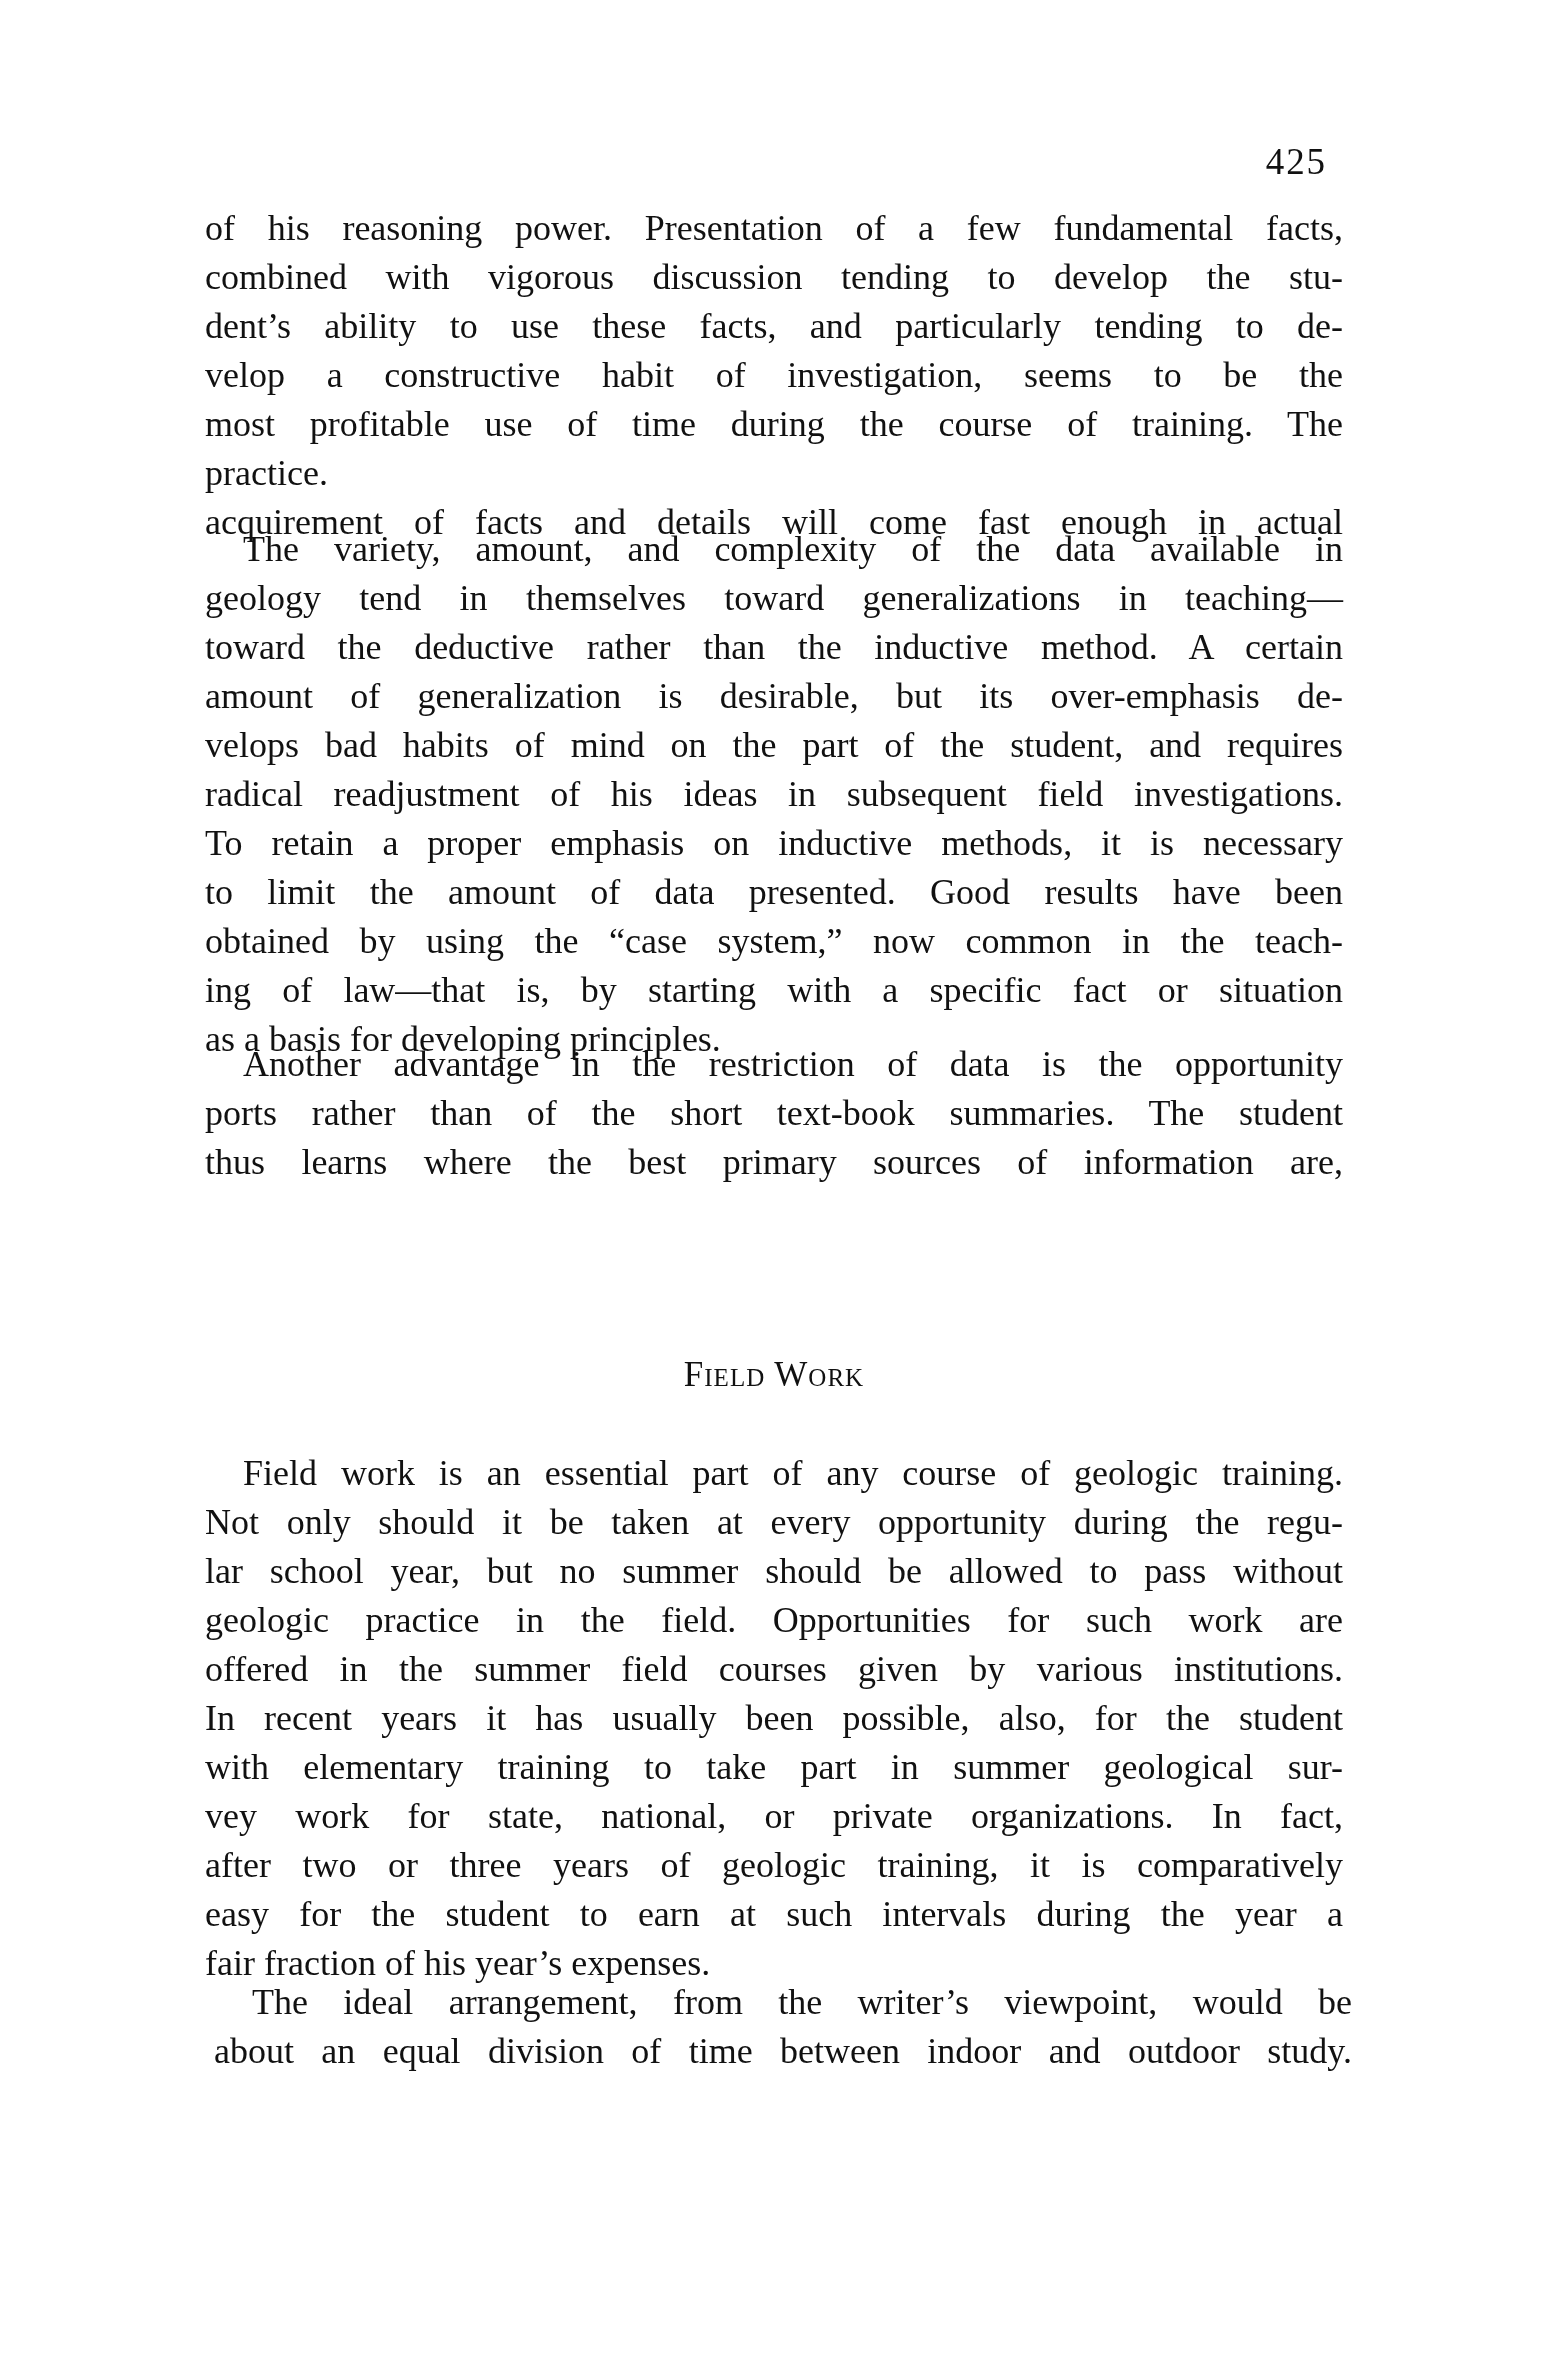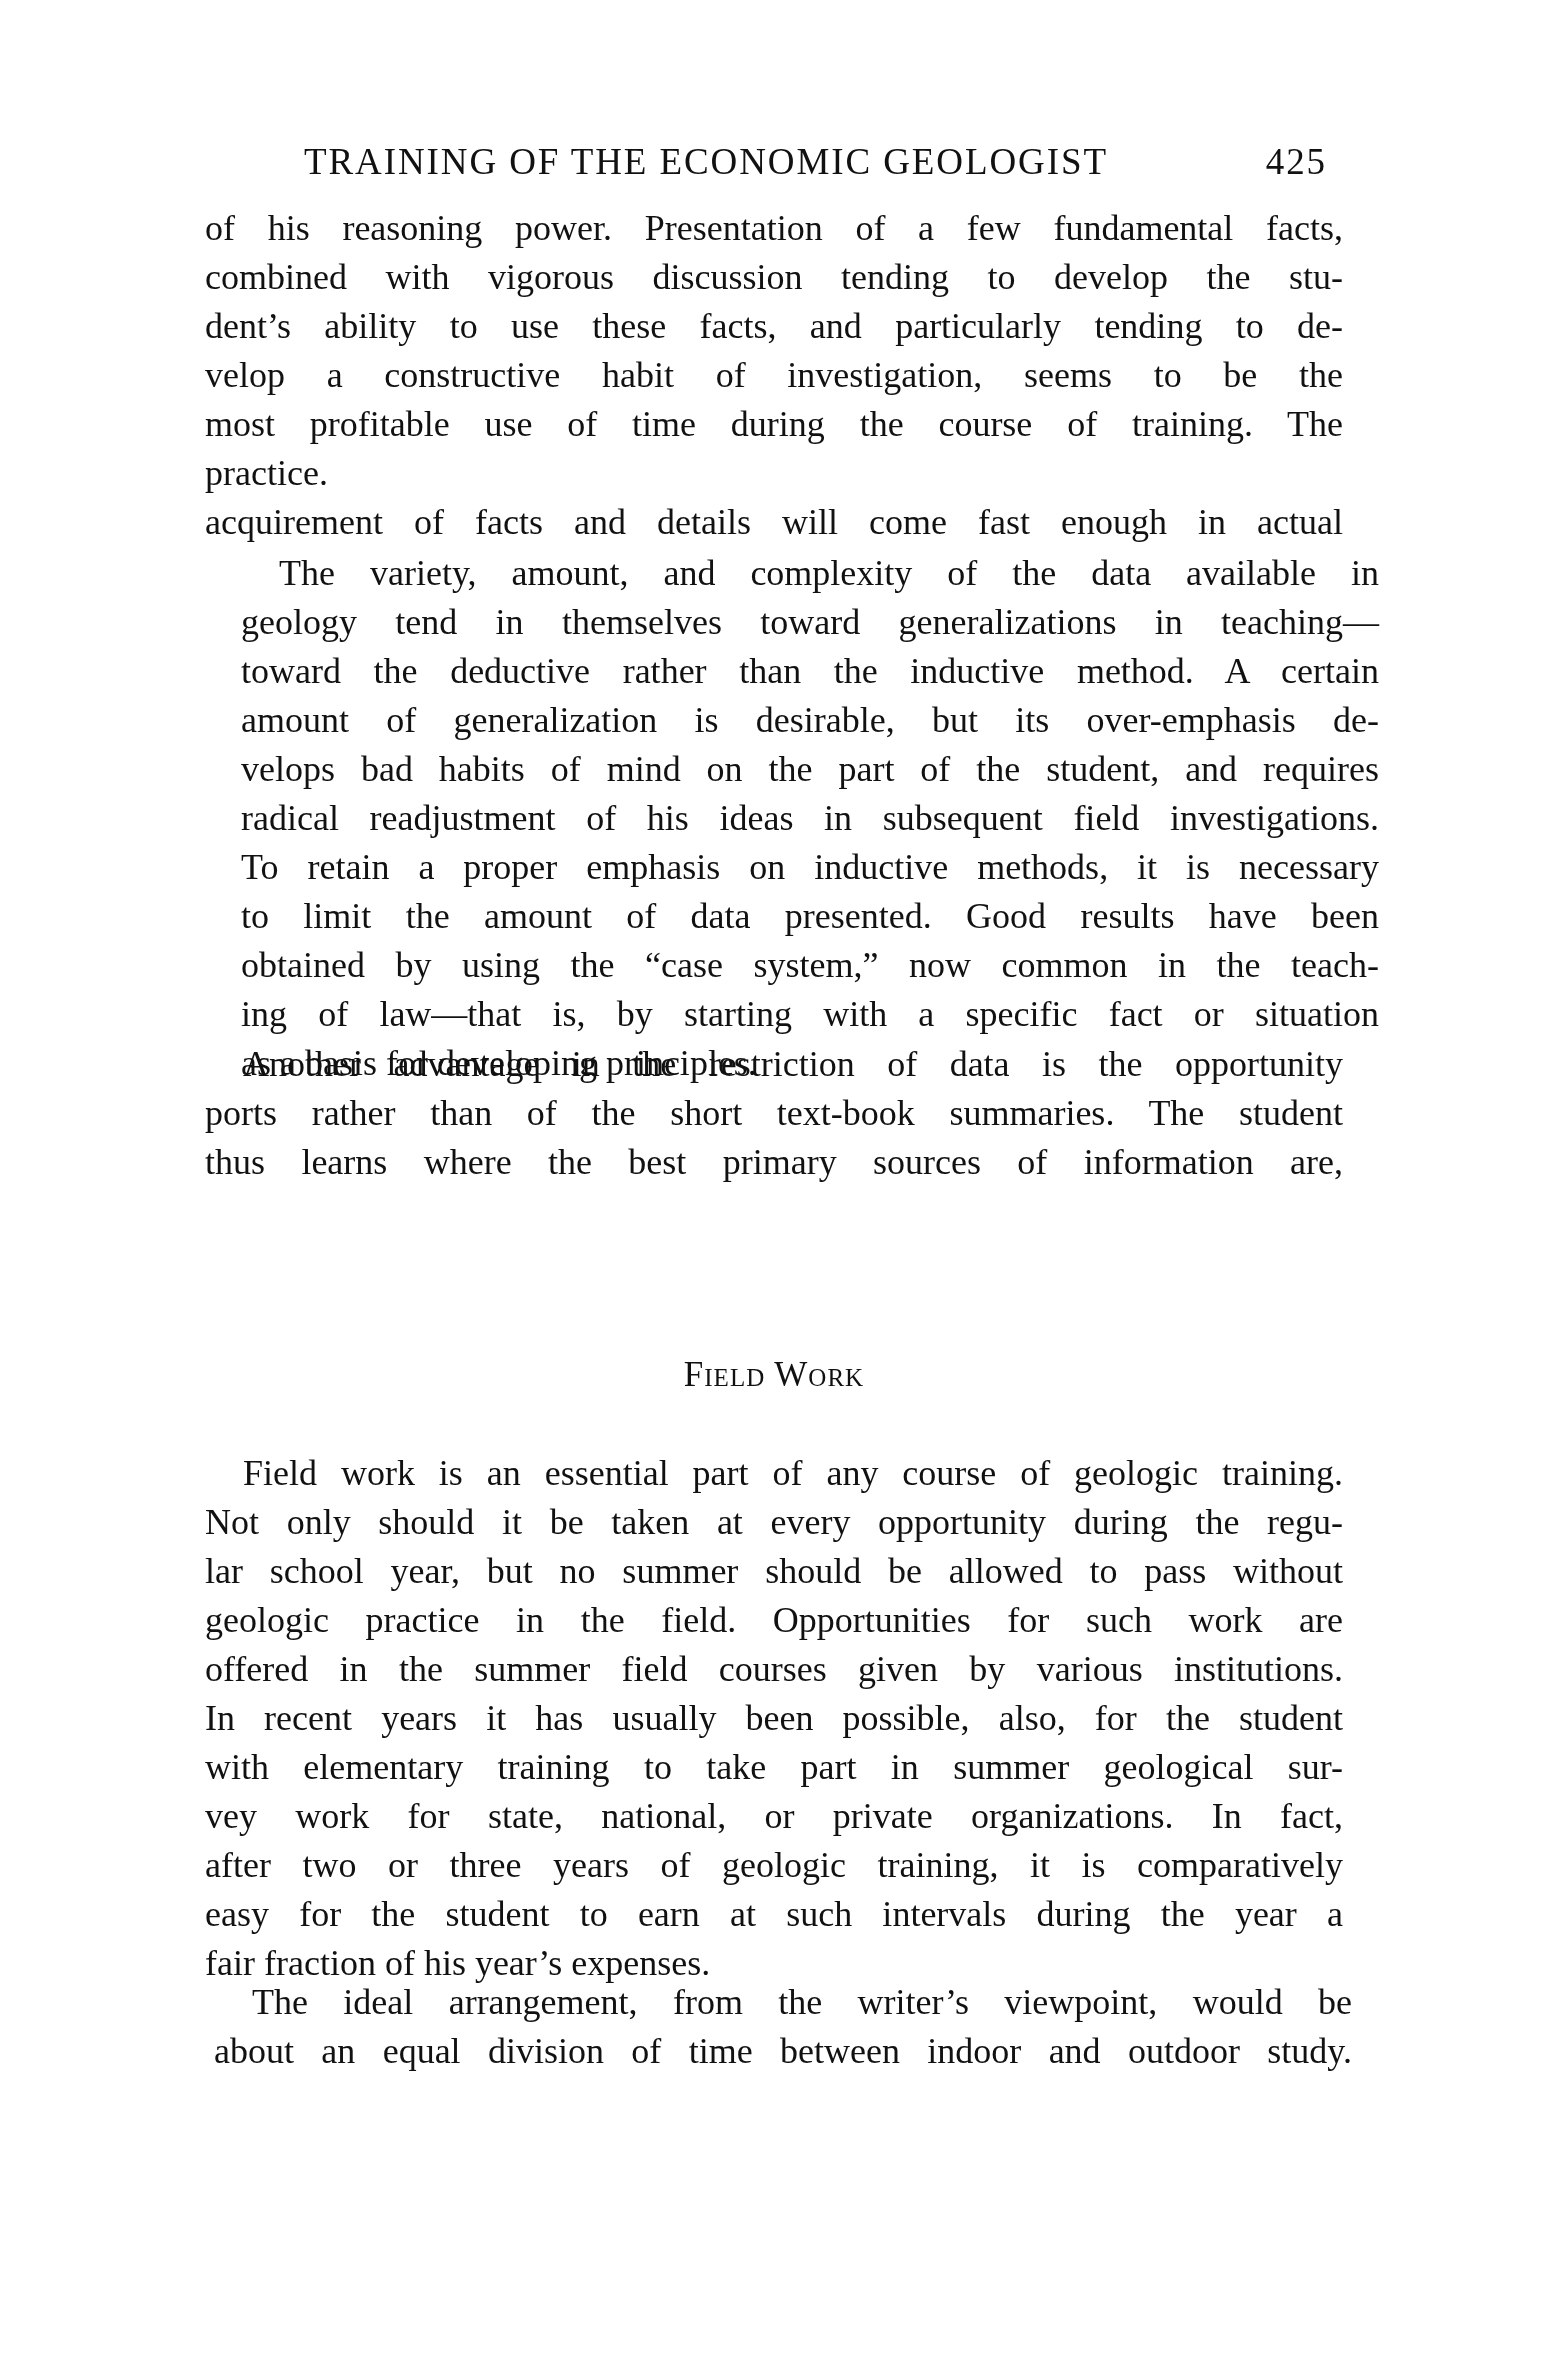--- a/index.html
+++ b/index.html
@@ -41,42 +41,41 @@
       height: 49px;
       line-height: 49px;
       text-align: justify;
       text-align-last: justify;
       white-space: nowrap;
       overflow: visible;
     }
     .line.last { text-align-last: left; }
     .line.indent { padding-left: 38px; }
     .p1 { top: 204px; }
-    .p2 { top: 549px; margin-left: 36px; }
+    .p2 { top: 525px; }
     .p3 { top: 1040px; }
     .heading {
       position: absolute;
       top: 1355px;
       left: 0;
       width: 1138px;
       text-align: center;
       font-size: 35px;
       font-variant: small-caps;
       letter-spacing: 1px;
     }
     .p4 { top: 1449px; }
     .p5 { top: 1978px; margin-left: 9px; }
   </style>
 </head>
 <body>
 
 <div class="page">
 
   <div class="running-head">
-    <span class="title">TRAINING OF THE ECONOMIC GEOLOGIST</span>
     <span class="folio">425</span>
   </div>
 
   <div class="body-text p1">
     <span class="line">of his reasoning power.  Presentation of a few fundamental facts,</span>
     <span class="line">combined with vigorous discussion tending to develop the stu-</span>
     <span class="line">dent’s ability to use these facts, and particularly tending to de-</span>
     <span class="line">velop a constructive habit of investigation, seems to be the</span>
     <span class="line">most profitable use of time during the course of training.  The</span>
     <span class="line last">practice.</span>

